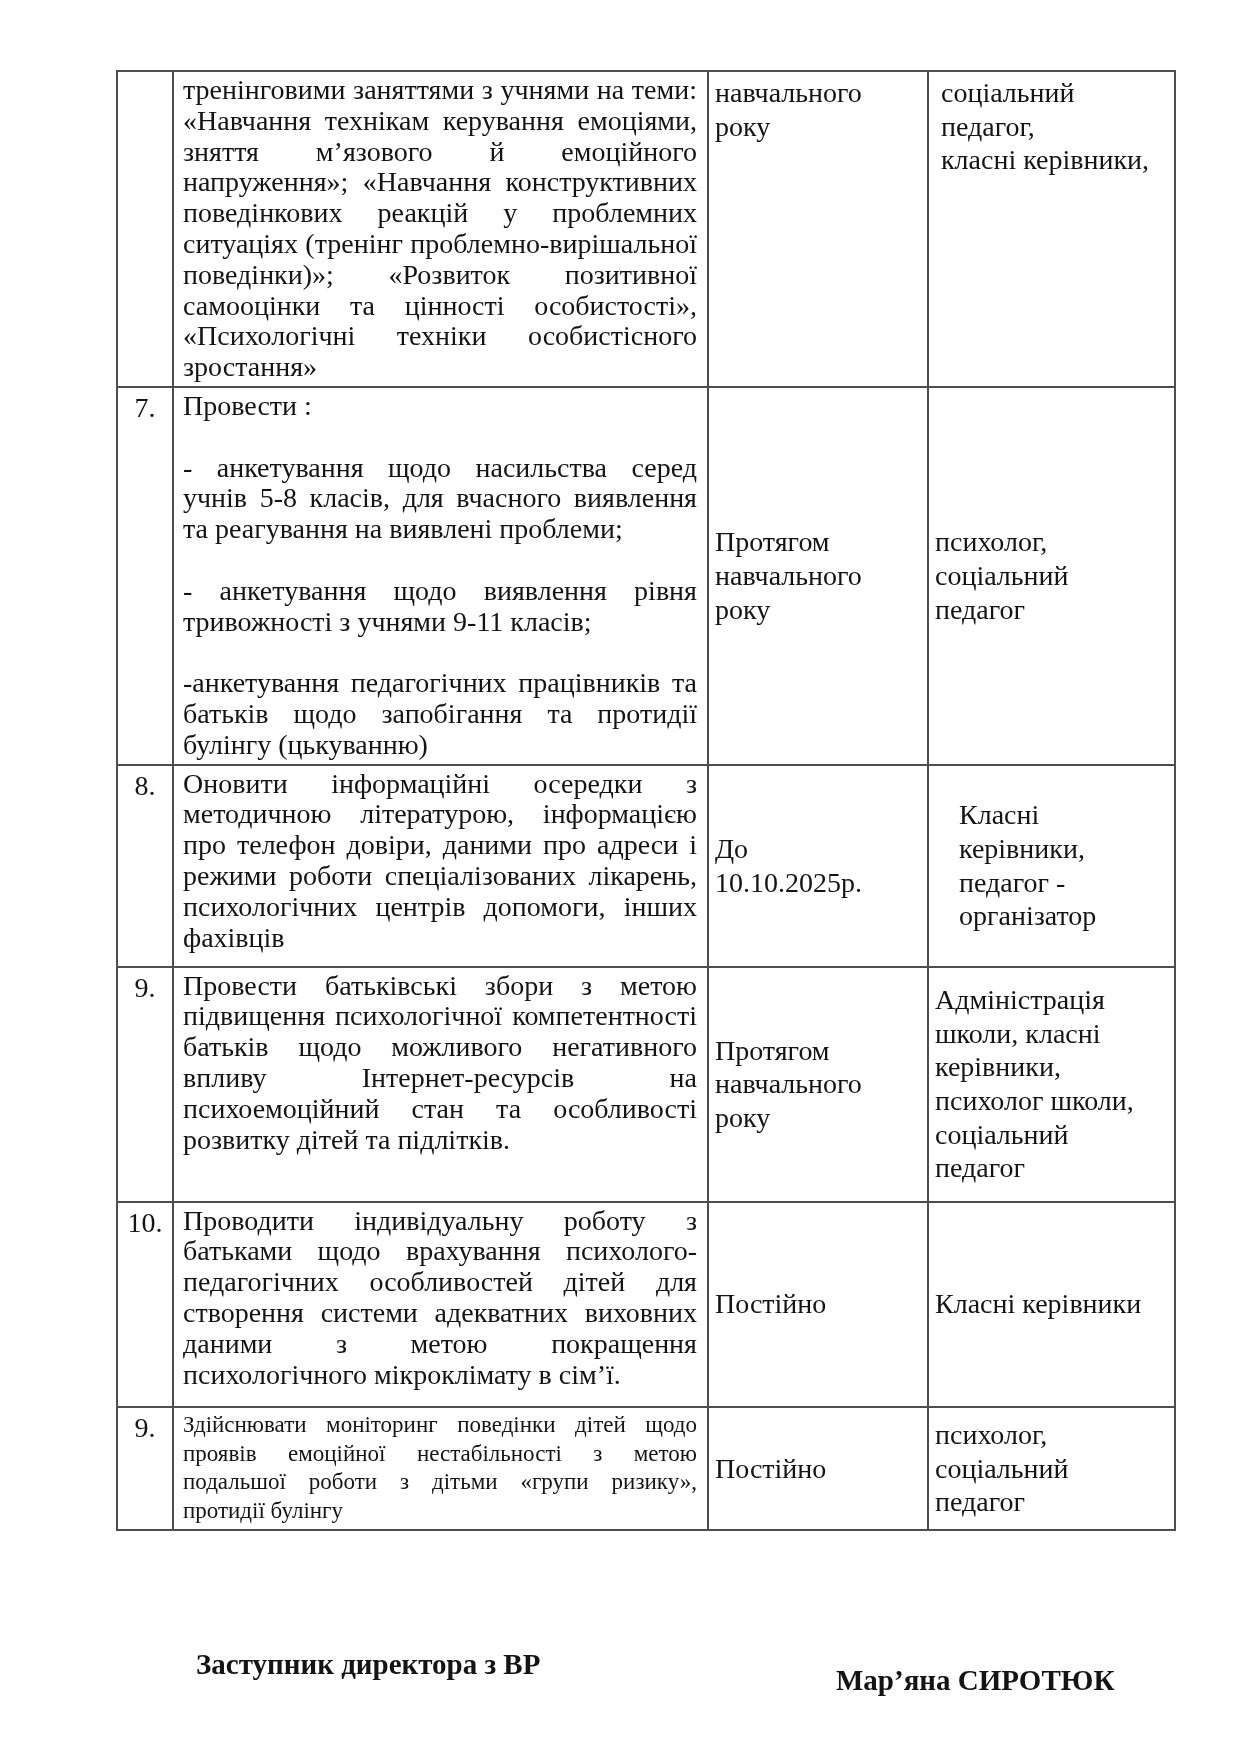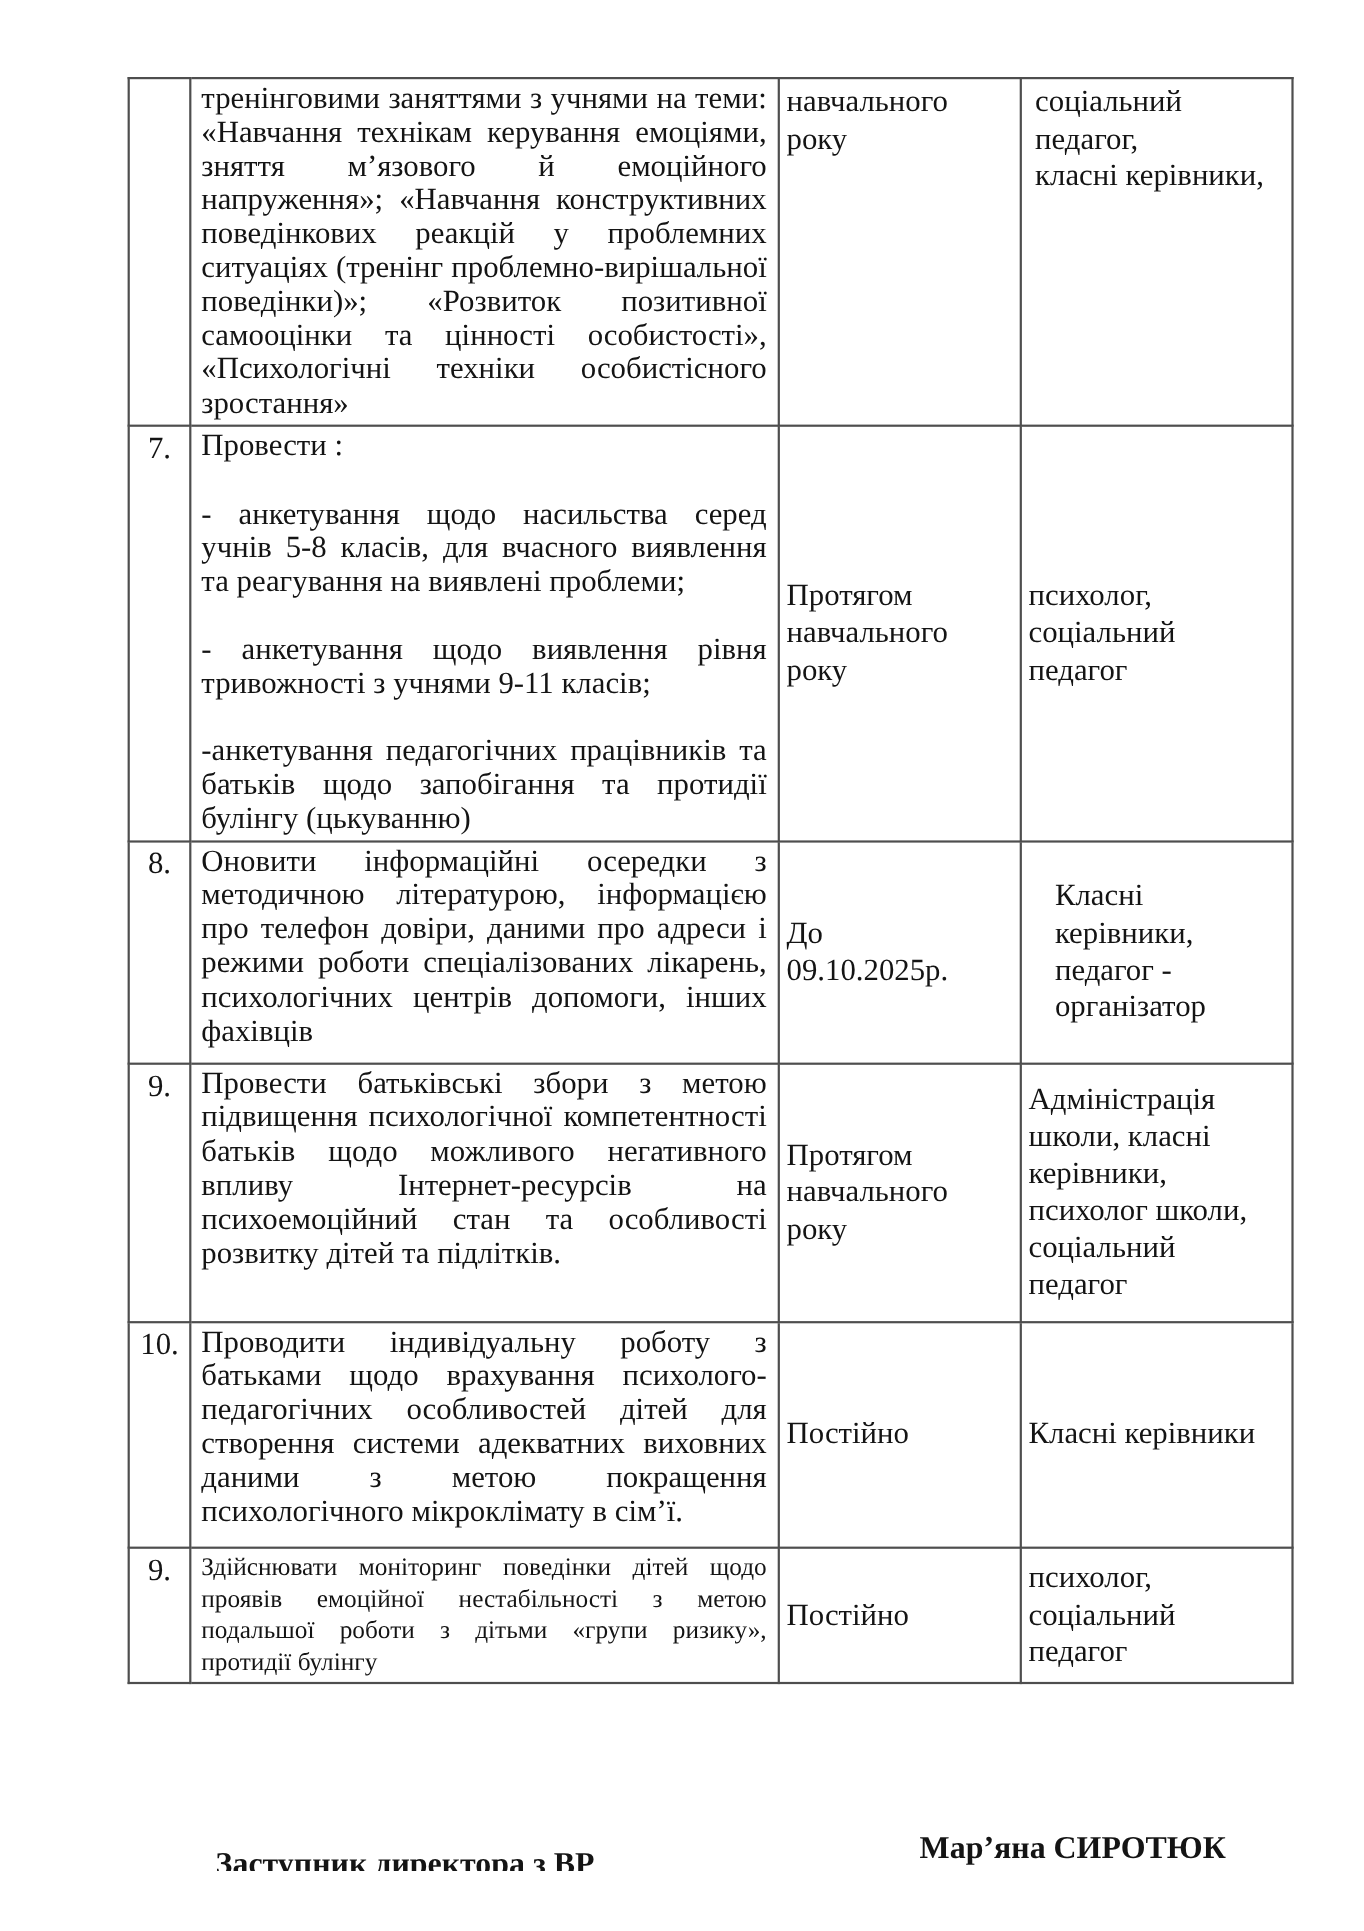--- a/index.html
+++ b/index.html
@@ -55,21 +55,21 @@
 
   col.c-num  { width: 56px; }
   col.c-task { width: 535px; }
   col.c-time { width: 220px; }
   col.c-resp { width: 247px; }
 
   .signature {
     position: absolute; top: 1648px; left: 0; width: 1240px;
     font-weight: bold; font-size: 29px;
   }
-  .signature .sig-title { position: absolute; left: 196px; top: 0; margin-top: 31px; }
+  .signature .sig-title { position: absolute; left: 196px; top: 0; }
   .signature .sig-name  { position: absolute; left: 836px; top: 16px; }
 </style>
 </head>
 <body>
 
 <div class="page">
 
   <table class="plan">
     <colgroup>
       <col class="c-num">
@@ -100,21 +100,21 @@
 навчального
 року</td>
         <td class="resp">психолог,
 соціальний
 педагог</td>
       </tr>
       <tr class="row-8">
         <td class="num">8.</td>
         <td class="task">Оновити інформаційні осередки з методичною літературою, інформацією про телефон довіри, даними про адреси і режими роботи спеціалізованих лікарень, психологічних центрів допомоги, інших фахівців</td>
         <td class="time">До
-09.10.2025р.</td>
+10.10.2025р.</td>
         <td class="resp">Класні
 керівники,
 педагог -
 організатор</td>
       </tr>
       <tr class="row-9">
         <td class="num">9.</td>
         <td class="task">Провести батьківські збори з метою підвищення психологічної компетентності батьків щодо можливого негативного впливу Інтернет-ресурсів на психоемоційний стан та особливості розвитку дітей та підлітків.</td>
         <td class="time">Протягом
 навчального

